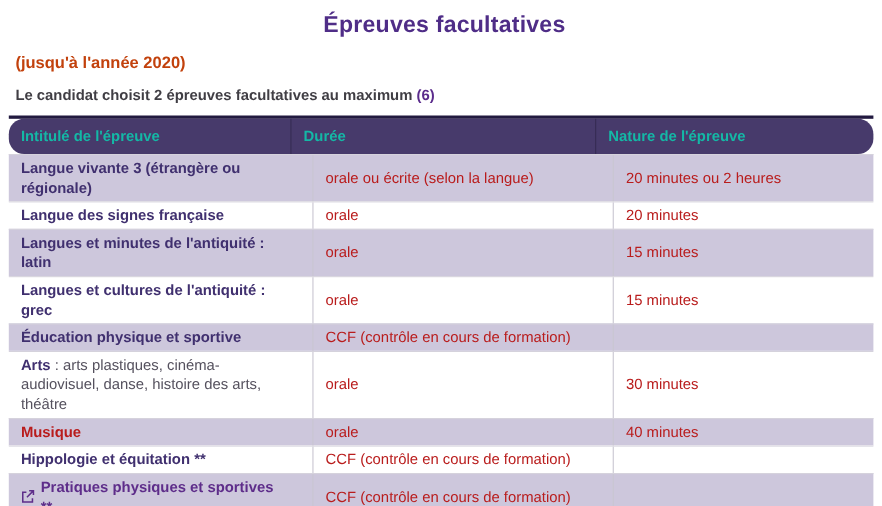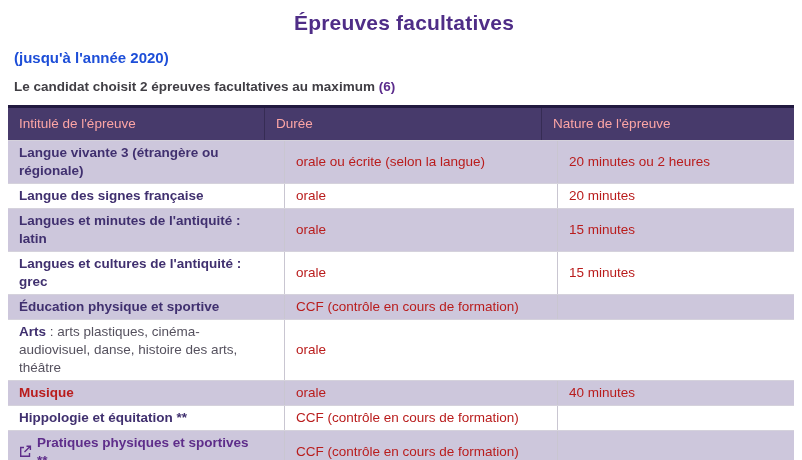--- a/index.html
+++ b/index.html
@@ -13,21 +13,21 @@
 
   h1.page-title {
     color: #4f2d87;
     font-size: 21px;
     font-weight: bold;
     margin: 9px 0 0 6px;
     letter-spacing: 0.2px;
     text-align: center;
   }
   h2.page-subtitle {
-    color: #1d4ed8;
+    color: #c2410c;
     font-size: 15px;
     font-weight: bold;
     margin: 14px 0 0 6px;
   }
   p.intro {
     color: #403e44;
     font-size: 13.5px;
     font-weight: bold;
     margin: 13px 0 11px 6px;
   }
@@ -39,22 +39,23 @@
 
   .table {
     width: 786px;
     border-top: 3px solid #221a40;
     border-bottom: 2px solid #261d45;
     font-size: 13.5px;
   }
   .thead {
     display: flex;
     background: #473a6b;
-    color: #fca5a5;
-    font-weight: normal;
+    color: #14b8a6;
+    font-weight: bold;
+    border-radius: 14px;
   }
   .th {
     padding: 8px 11px;
     line-height: 16px;
   }
   .c1 { width: 256px; }
   .c2 { width: 253px; }
   .c3 { flex: 1; }
   .thead .c2, .thead .c3 { border-left: 1px solid #362c54; }
 
@@ -147,20 +148,21 @@
         </div>
       <div class="cell c2">CCF (contrôle en cours de formation)</div>
       <div class="cell c3"></div>
     </div>
 
     <div class="row">
       <div class="cell c1">
           <span><span class="title">Arts</span><span class="rest"> : arts plastiques, cinéma-audiovisuel, danse, histoire des arts, théâtre</span></span>
         </div>
       <div class="cell c2">orale</div>
+      <div class="cell c3">30 minutes</div>
     </div>
 
     <div class="row alt">
       <div class="cell c1">
           <span class="plain">Musique</span>
         </div>
       <div class="cell c2">orale</div>
       <div class="cell c3">40 minutes</div>
     </div>
 

